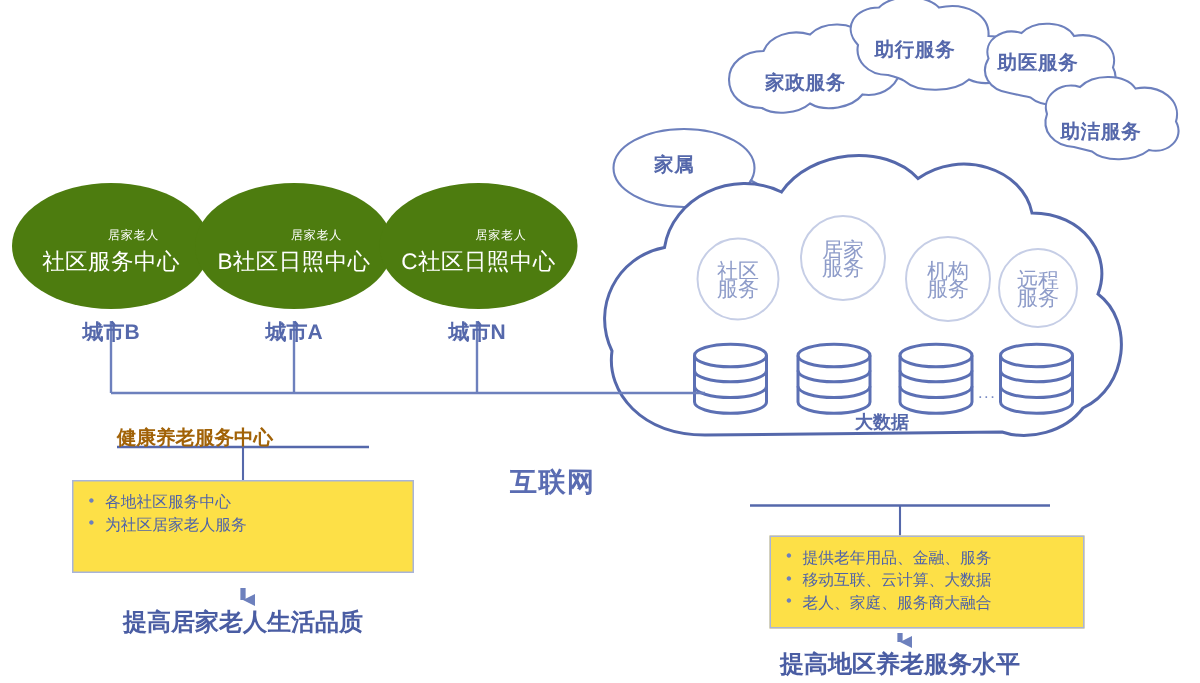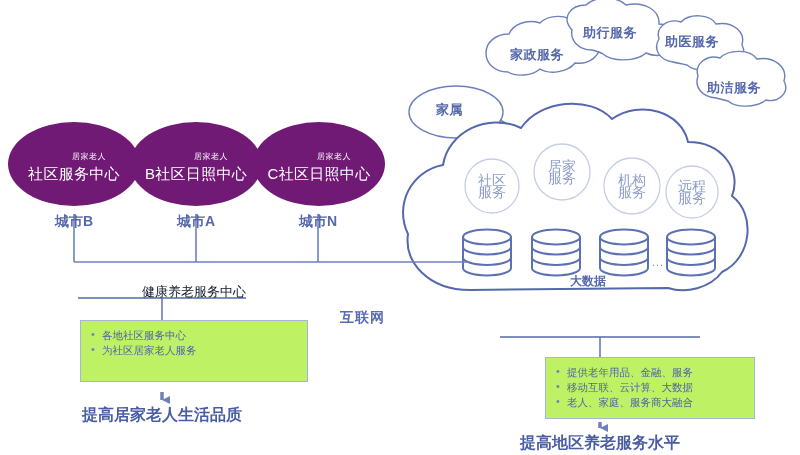--- a/index.html
+++ b/index.html
@@ -4,53 +4,53 @@
 <style>
   html,body{margin:0;padding:0;background:#ffffff;}
   body{width:800px;height:455px;position:relative;overflow:hidden;
        font-family:"Liberation Sans","DejaVu Sans",sans-serif;
        color:#5568ab;}
   .stage{position:absolute;left:0;top:0;width:800px;height:455px;}
   svg.layer{position:absolute;left:0;top:0;width:800px;height:455px;overflow:visible;}
 
   
   .city-ell{position:absolute;width:132px;height:84px;border-radius:50%;
-            background:#701a75;display:flex;flex-direction:column;
+            background:#4d7c0f;display:flex;flex-direction:column;
             align-items:center;justify-content:center;}
   .ell-top{display:flex;align-items:flex-end;gap:4px;margin-bottom:1px;}
   .ell-small{color:#ffffff;font-size:8px;letter-spacing:.5px;
              transform:translateY(-2px);white-space:nowrap;}
   .ell-title{color:#ffffff;font-size:15px;white-space:nowrap;letter-spacing:.3px;}
   .house{width:26px;height:20px;position:relative;}
   .city-label{position:absolute;font-size:14px;font-weight:bold;color:#5568ab;
               white-space:nowrap;text-align:center;}
 
   
   .bub-txt{position:absolute;font-size:13px;font-weight:bold;color:#5568ab;
            white-space:nowrap;letter-spacing:.5px;}
   .svc-txt{position:absolute;font-size:14px;color:#8e9cc9;line-height:12px;
            text-align:center;white-space:nowrap;}
   .bigdata-txt{position:absolute;font-size:12px;font-weight:bold;color:#5568ab;
                white-space:nowrap;}
   .dots{position:absolute;font-size:11px;color:#7a8bc4;letter-spacing:1px;}
 
   
-  .panel-title{position:absolute;font-size:13px;font-weight:normal;color:#0f172a;
-               white-space:nowrap;text-align:right;}
-  .panel-box{position:absolute;border:1px solid #a8b4da;background:#bef264;
-             box-sizing:border-box;padding:7px 10px;margin-left:32px;}
+  .panel-title{position:absolute;font-size:13px;font-weight:bold;color:#a16207;
+               white-space:nowrap;text-align:left;}
+  .panel-box{position:absolute;border:1px solid #a8b4da;background:#fde047;
+             box-sizing:border-box;padding:7px 10px;}
   .panel-box ul{margin:0;padding:0;list-style:none;}
   .panel-box li{font-size:10.5px;color:#4f63a8;line-height:15px;
                 white-space:nowrap;position:relative;padding-left:11px;}
   .panel-box li:before{content:"\2022";position:absolute;left:0;top:-1px;
                        color:#6d80bd;font-size:11px;}
   .panel-foot{position:absolute;font-size:16px;font-weight:bold;color:#4a5da3;
               white-space:nowrap;text-align:center;}
 
-  .net-label{position:absolute;font-size:14px;font-weight:bold;color:#5a6cb2;
+  .net-label{position:absolute;font-size:18px;font-weight:bold;color:#5a6cb2;
              letter-spacing:1px;white-space:nowrap;}
 </style>
 </head>
 <body>
 
 <div class="stage">
 
   <svg class="layer" viewBox="0 0 800 455">
     <defs>
       <marker id="arrowDown" markerWidth="10" markerHeight="10" refX="5" refY="9" orient="auto" markerUnits="userSpaceOnUse">

